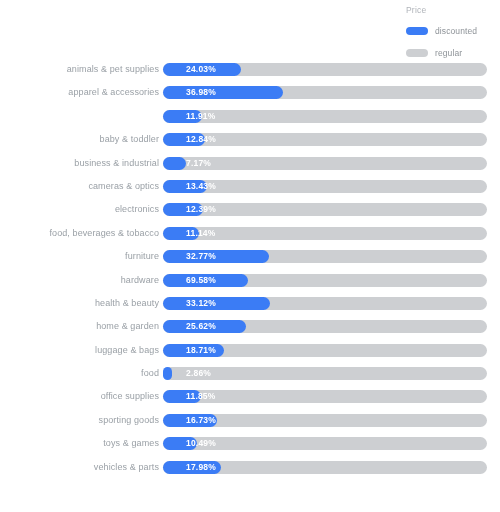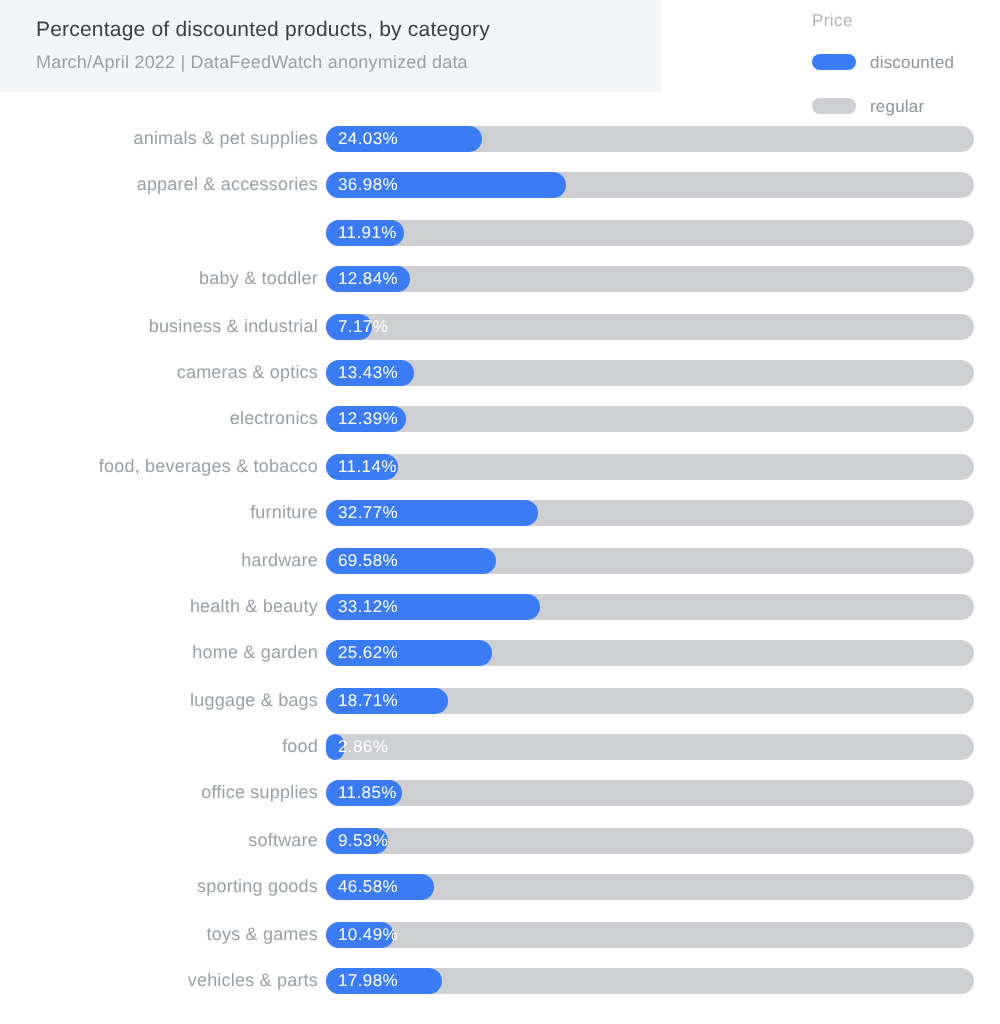--- a/index.html
+++ b/index.html
@@ -120,39 +120,35 @@
     left: 0;
     top: 0;
     height: 13px;
     background: #3b7cf5;
     border-radius: 6.5px;
     min-width: 9px;
   }
   .value {
     position: absolute;
     top: 0;
-    left: 6px;
+    left: 23px;
     height: 27px;
     line-height: 13px;
     font-size: 8.5px;
-    font-weight: normal;
+    font-weight: bold;
     color: #ffffff;
     letter-spacing: 0.2px;
     white-space: nowrap;
   }
 </style>
 </head>
 <body>
 
 <div id="page">
 
-  <div class="header-card">
-    <div class="chart-title">Percentage of discounted products, by category</div>
-    <div class="chart-subtitle">March/April 2022 | DataFeedWatch anonymized data</div>
-  </div>
 
   <div class="legend">
     <div class="legend-title">Price</div>
     <div class="legend-row">
       <span class="legend-swatch discounted"></span>
       <span class="legend-label">discounted</span>
     </div>
     <div class="legend-row">
       <span class="legend-swatch regular"></span>
       <span class="legend-label">regular</span>
@@ -258,31 +254,24 @@
         </div>
       </div>
       <div class="row">
         <div class="row-label">office supplies</div>
         <div class="track">
           <div class="fill" style="width: 38.394px;"></div>
           <span class="value">11.85%</span>
         </div>
       </div>
       <div class="row">
-        <div class="row-label">software</div>
-        <div class="track">
-          <div class="fill" style="width: 30.8772px;"></div>
-          <span class="value">9.53%</span>
-        </div>
-      </div>
-      <div class="row">
         <div class="row-label">sporting goods</div>
         <div class="track">
           <div class="fill" style="width: 54.2052px;"></div>
-          <span class="value">46.58%</span>
+          <span class="value">16.73%</span>
         </div>
       </div>
       <div class="row">
         <div class="row-label">toys &amp; games</div>
         <div class="track">
           <div class="fill" style="width: 33.9876px;"></div>
           <span class="value">10.49%</span>
         </div>
       </div>
       <div class="row">

